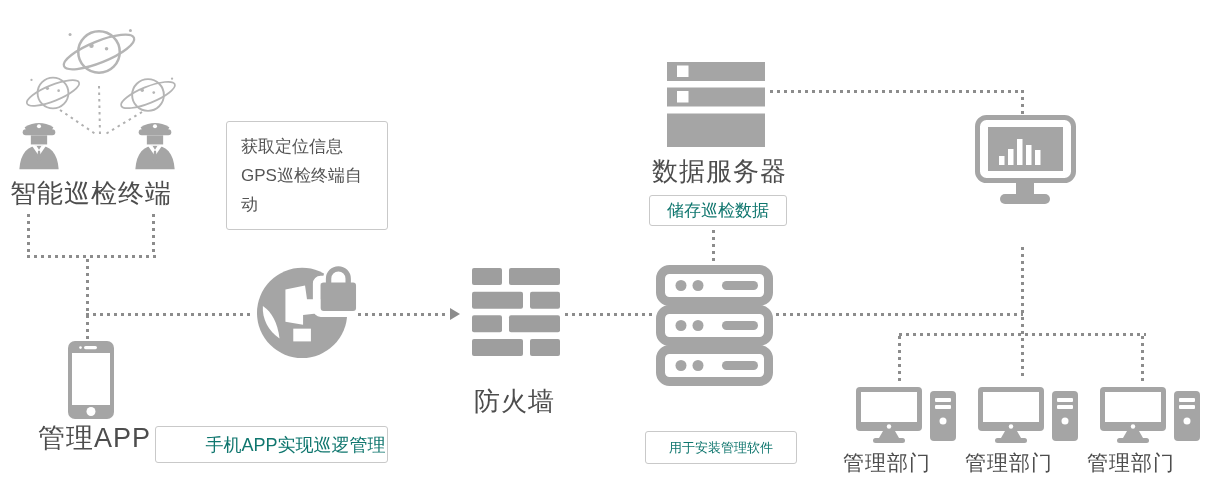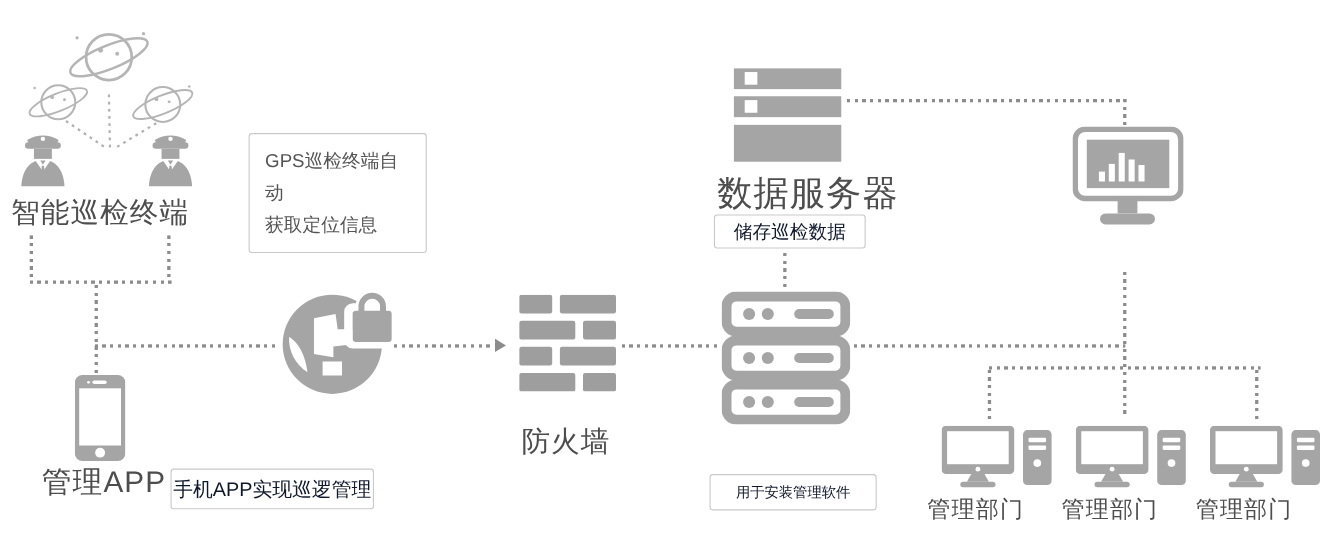--- a/index.html
+++ b/index.html
@@ -1,20 +1,20 @@
 <!DOCTYPE html>
 <html><head>
 <meta charset="utf-8">
 <style>
   html,body{margin:0;padding:0;background:#fff;}
   .canvas{position:relative;width:1207px;height:497px;background:#ffffff;overflow:hidden;
           font-family:"Liberation Sans",sans-serif;}
   .abs{position:absolute;}
   .lbl{position:absolute;color:#4d4d4d;text-align:left;letter-spacing:1px;white-space:nowrap;}
-  .note{position:absolute;border:1px solid #c9c9c9;border-radius:3px;background:#fff;color:#0f172a;
+  .note{position:absolute;border:1px solid #c9c9c9;border-radius:3px;background:#fff;color:#0f766e;
         display:flex;align-items:center;justify-content:center;white-space:nowrap;}
   .note-multi{position:absolute;border:1px solid #c9c9c9;border-radius:3px;background:#fff;color:#555;
         padding:10px 14px;line-height:29px;font-size:17px;}
   .dot-h{position:absolute;height:3px;
         background-image:repeating-linear-gradient(to right,#8c8c8c 0 3px,transparent 3px 7px);}
   .dot-v{position:absolute;width:3px;
         background-image:repeating-linear-gradient(to bottom,#8c8c8c 0 3px,transparent 3px 7px);}
   .arrow-r{position:absolute;width:0;height:0;border-top:6px solid transparent;
         border-bottom:6px solid transparent;border-left:10px solid #8c8c8c;}
   svg{display:block;}
@@ -70,41 +70,41 @@
     <rect x="15.5" y="19.5" width="17" height="9.5" fill="#a5a5a5"></rect>
     <path d="M24,30 C12.5,30 4.5,38 3.5,55 L44.5,55 C43.5,38 35.5,30 24,30 Z" fill="#a5a5a5"></path>
     <polygon points="16.5,30 24,41 31.5,30" fill="#fff"></polygon>
     <polygon points="21.5,30.5 26.5,30.5 24,34.5" fill="#a5a5a5"></polygon>
     <polygon points="23,35.5 25,35.5 26.2,45 24,47.5 21.8,45" fill="#a5a5a5"></polygon>
   </svg>
 
   <div class="lbl" style="left:10px;top:176px;width:180px;font-size:26px;">智能巡检终端</div>
 
   <div class="note-multi" style="left:226px;top:121px;width:132px;">
+    <div>获取定位信息</div>
     <div>GPS巡检终端自动</div>
-    <div>获取定位信息</div>
   </div>
 
   <div class="dot-v" style="left:27px;top:214px;height:42px;"></div>
   <div class="dot-v" style="left:152px;top:214px;height:42px;"></div>
   <div class="dot-h" style="left:27px;top:255px;width:129px;"></div>
   <div class="dot-v" style="left:86px;top:259px;height:82px;"></div>
   <div class="dot-h" style="left:86px;top:313px;width:166px;"></div>
   <div class="dot-h" style="left:358px;top:313px;width:90px;"></div>
   <div class="arrow-r" style="left:450px;top:308px;"></div>
 
   <svg class="abs" style="left:68px;top:341px;" width="46" height="78" viewBox="0 0 46 78">
     <rect x="0" y="0" width="46" height="78" rx="7" fill="#a5a5a5"></rect>
     <rect x="4" y="12" width="38" height="52" fill="#fff"></rect>
     <rect x="16" y="5" width="13" height="3.2" rx="1.6" fill="#fff"></rect>
     <circle cx="12.5" cy="6.6" r="1.3" fill="#fff"></circle>
     <circle cx="23" cy="70.5" r="4.5" fill="#fff"></circle>
   </svg>
   <div class="lbl" style="left:38px;top:420px;width:110px;font-size:27px;">管理APP</div>
-  <div class="note" style="left:155px;top:426px;width:183px;height:35px;font-size:18px;">手机APP实现巡逻管理</div>
+  <div class="note" style="left:155px;top:426px;width:183px;height:35px;font-size:18px;padding-left:48px;">手机APP实现巡逻管理</div>
 
   <svg class="abs" style="left:256px;top:261px;" width="102" height="100" viewBox="0 0 104 100">
     <circle cx="47" cy="52" r="46" fill="#a5a5a5"></circle>
     <path d="M30,28 L50,24 L52,38 L66,38 L66,52 L48,54 L48,64 L30,61 Z" fill="#fff"></path>
     <path d="M7,45 C16,51 22,62 24,78 C13,71 6,58 7,45 Z" fill="#fff"></path>
     <path d="M38,68 h18 v13 h-18 z" fill="#fff"></path>
     <path d="M74,22 v-5 a10,10 0 0 1 20,0 v5" fill="none" stroke="#fff" stroke-width="11"></path>
     <rect x="62" y="18" width="42" height="34" rx="4" fill="none" stroke="#fff" stroke-width="8"></rect>
     <path d="M74,22 v-5 a10,10 0 0 1 20,0 v5" fill="none" stroke="#a5a5a5" stroke-width="5.5"></path>
     <rect x="66" y="21" width="36" height="29" rx="3" fill="#a5a5a5"></rect>
@@ -140,21 +140,21 @@
   </svg>
   <div class="note" style="left:645px;top:431px;width:150px;height:31px;font-size:13px;">用于安装管理软件</div>
 
   <svg class="abs" style="left:667px;top:62px;" width="98" height="90" viewBox="0 0 98 90">
     <rect x="0" y="0" width="98" height="19" fill="#a5a5a5"></rect>
     <rect x="10" y="3.5" width="11.5" height="11.5" fill="#fff"></rect>
     <rect x="0" y="25.5" width="98" height="19" fill="#a5a5a5"></rect>
     <rect x="10" y="29" width="11.5" height="11.5" fill="#fff"></rect>
     <rect x="0" y="51.5" width="98" height="33.5" fill="#a5a5a5"></rect>
   </svg>
-  <div class="lbl" style="left:652px;top:154px;width:130px;font-size:32px;">数据服务器</div>
+  <div class="lbl" style="left:652px;top:154px;width:130px;font-size:26px;">数据服务器</div>
   <div class="note" style="left:649px;top:195px;width:136px;height:29px;font-size:17px;">储存巡检数据</div>
 
   <div class="dot-v" style="left:712px;top:230px;height:33px;"></div>
   <div class="dot-h" style="left:770px;top:90px;width:254px;"></div>
   <div class="dot-v" style="left:1021px;top:90px;height:25px;"></div>
   <div class="dot-h" style="left:776px;top:313px;width:247px;"></div>
 
   <svg class="abs" style="left:975px;top:115px;" width="101" height="98" viewBox="0 0 101 98">
     <rect x="2.5" y="2.5" width="96" height="63" rx="9" fill="#fff" stroke="#a5a5a5" stroke-width="5"></rect>
     <rect x="13" y="12" width="75" height="44" fill="#a5a5a5"></rect>

